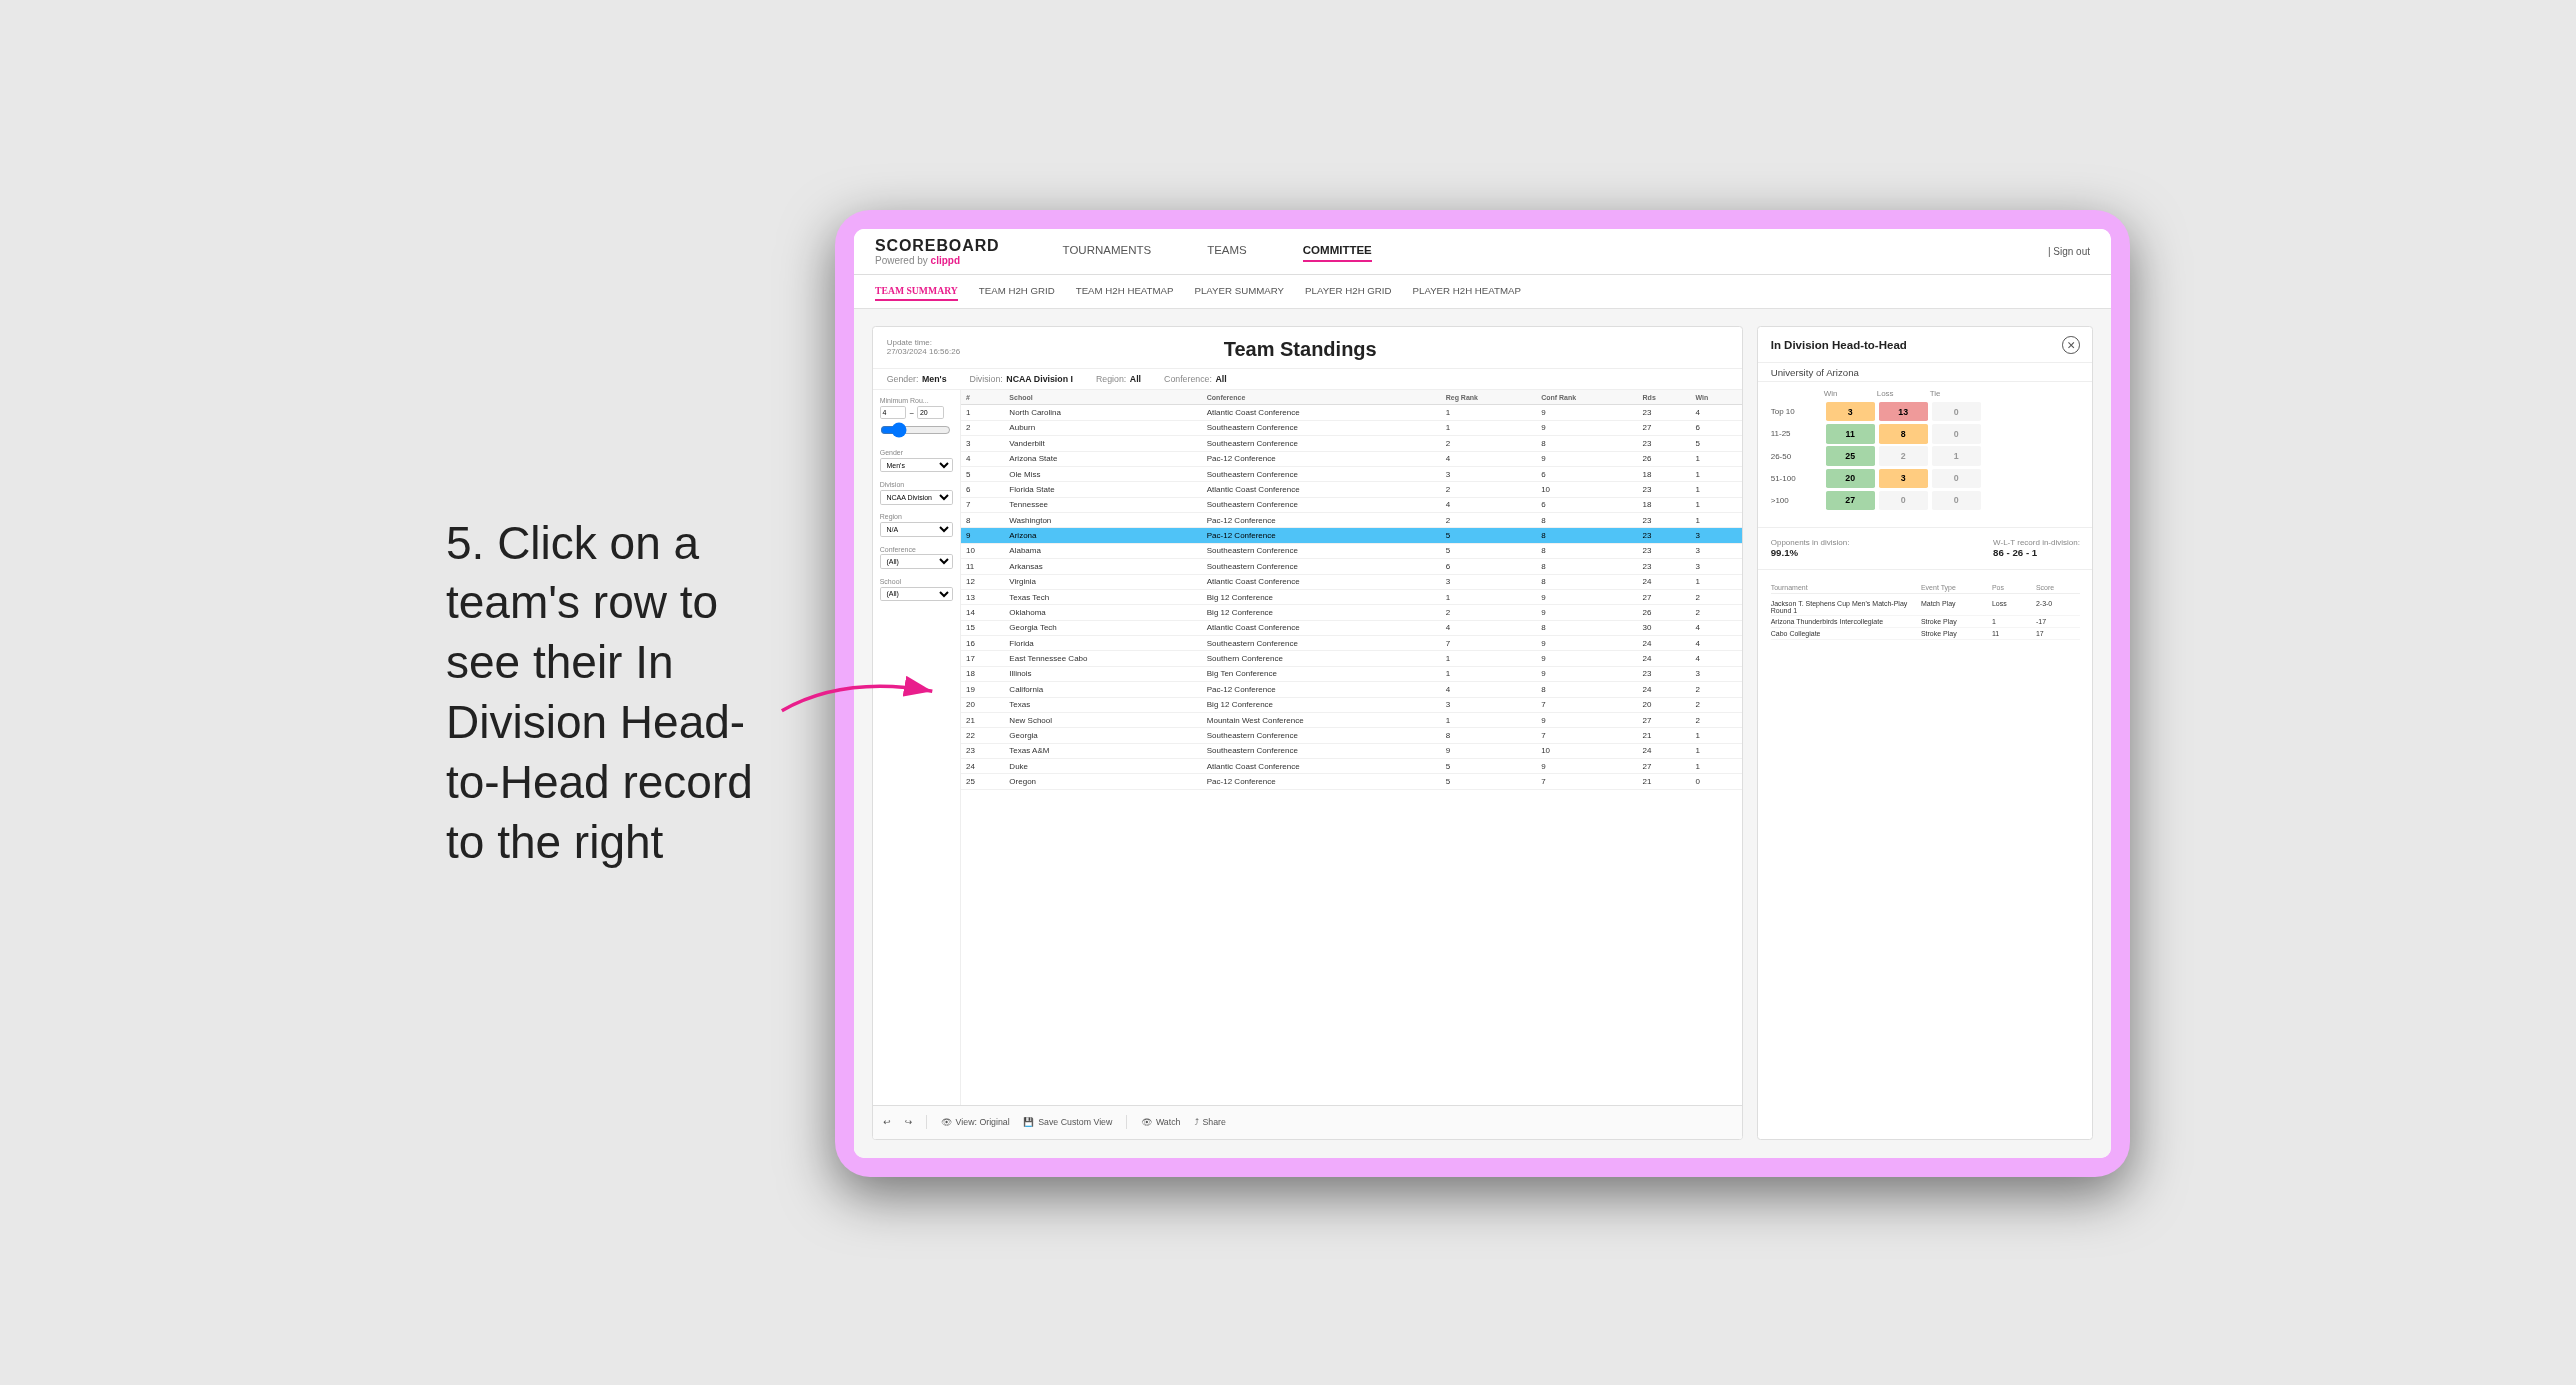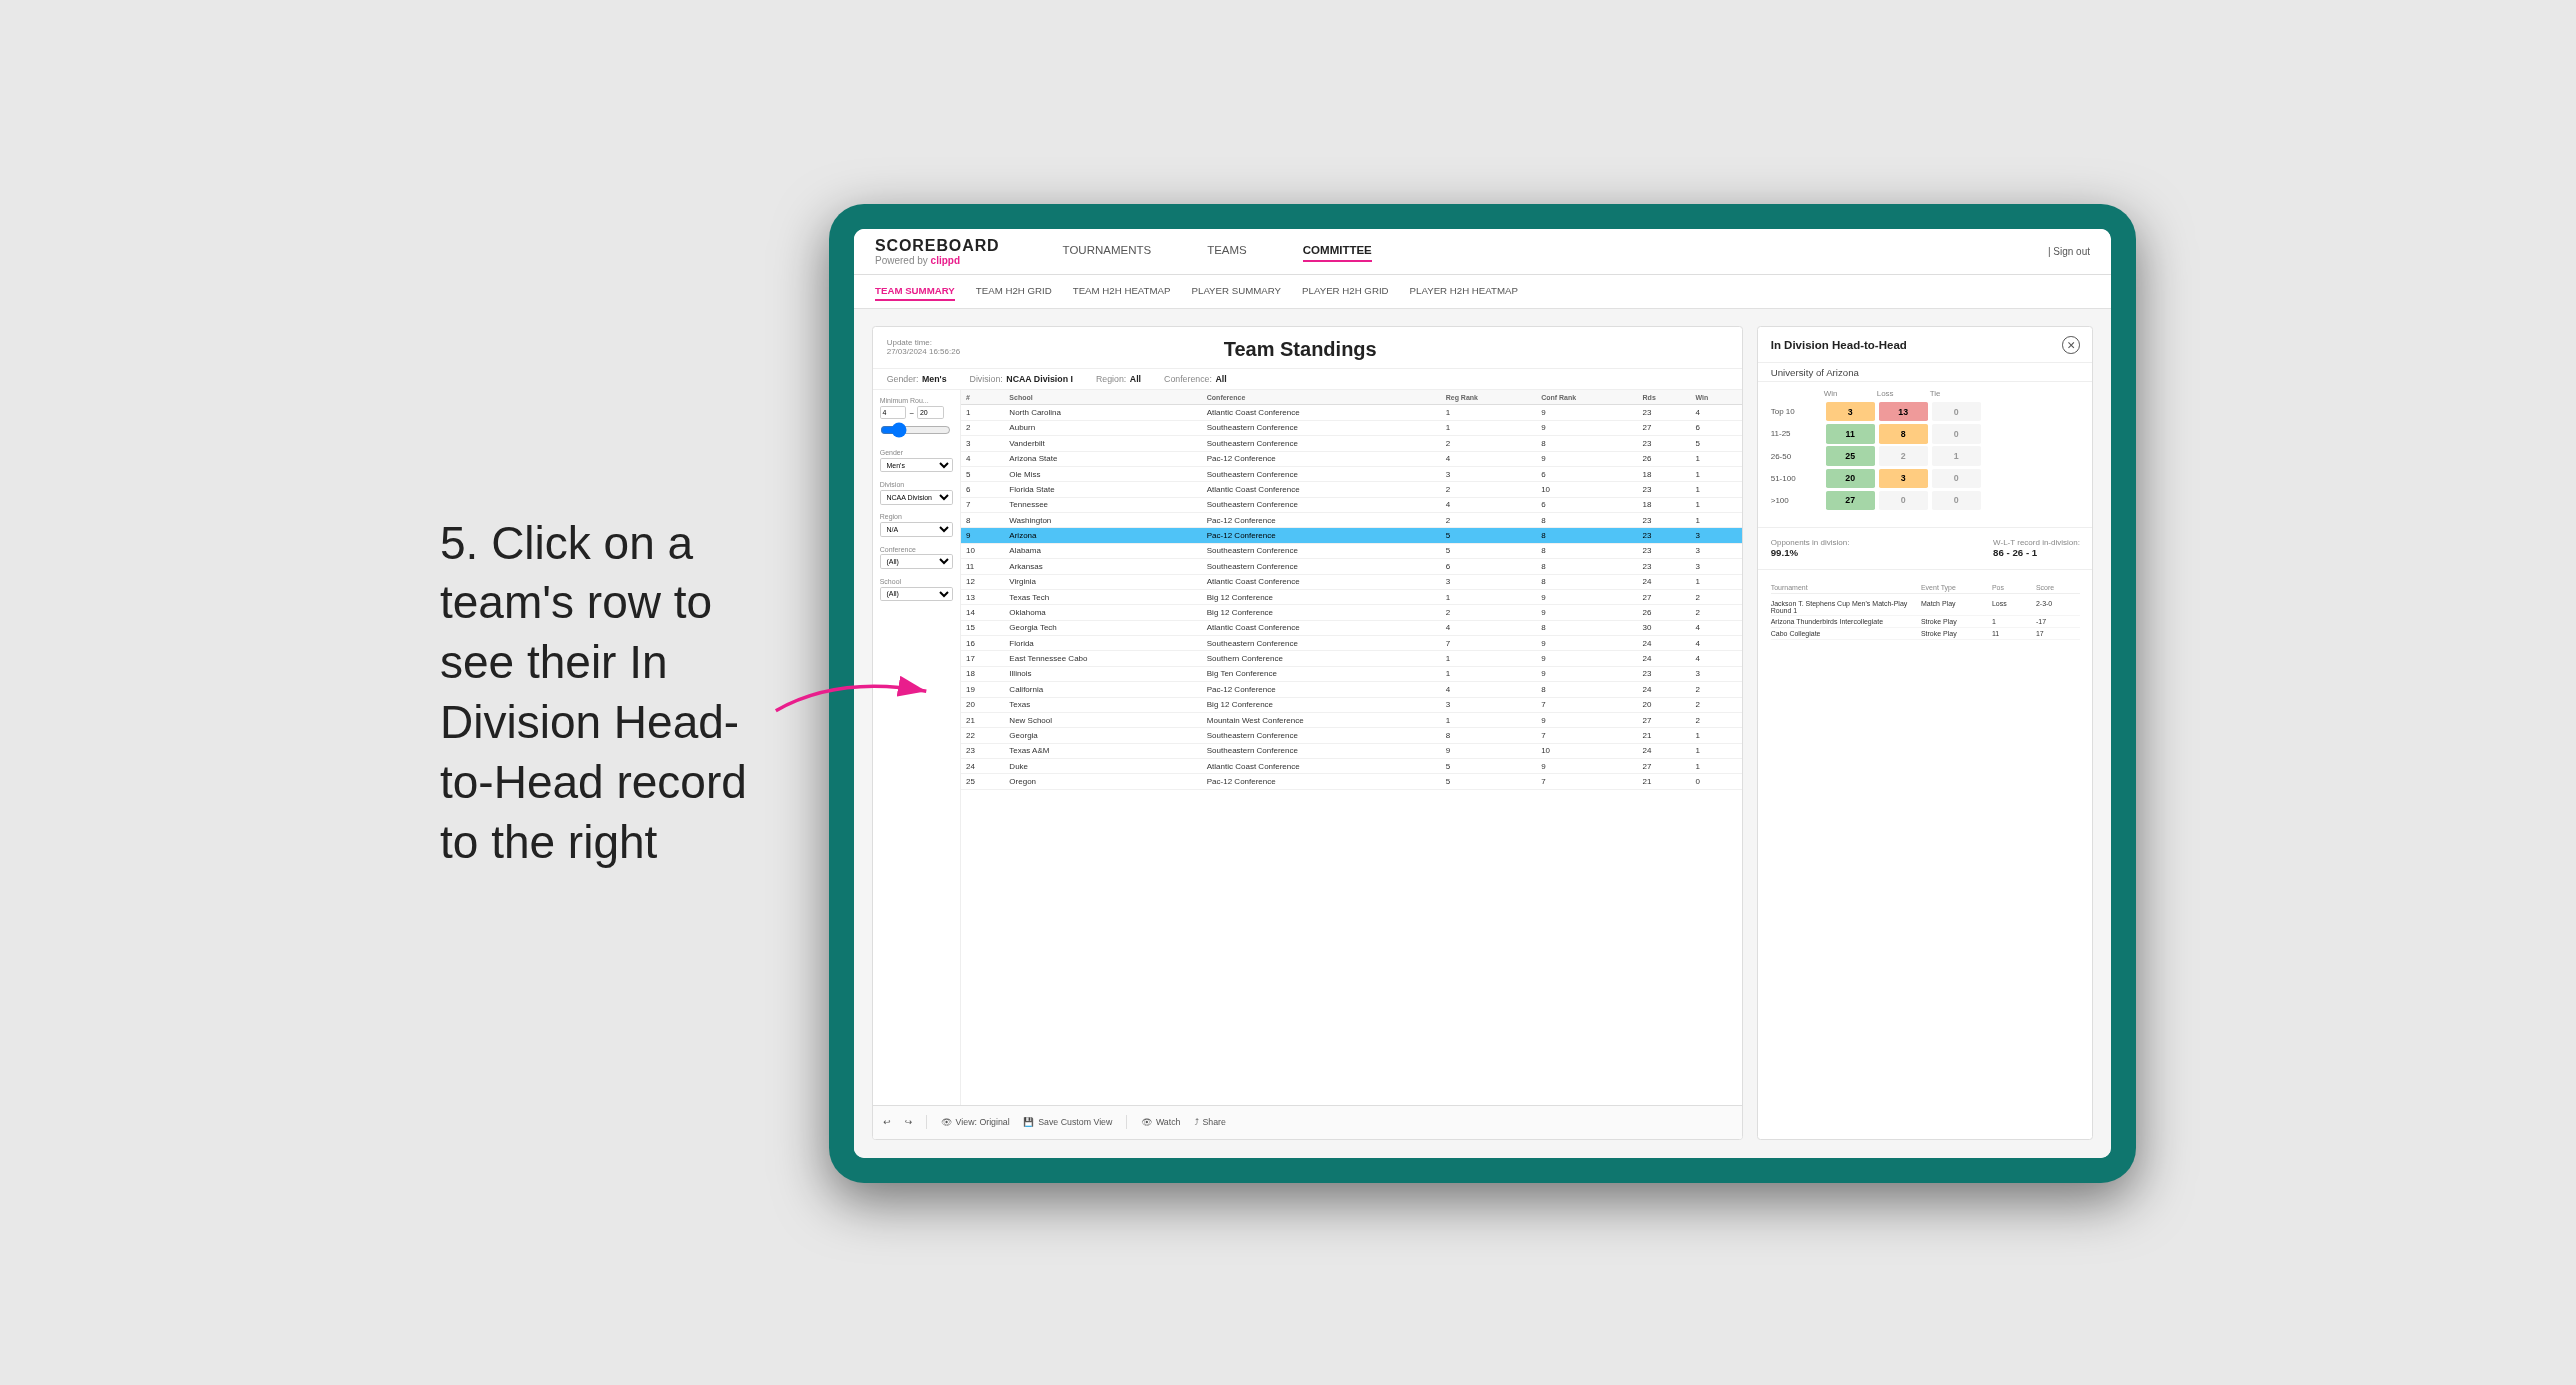--- a/index.html
+++ b/index.html
@@ -25,23 +25,23 @@
       font-size: 46px;
       font-weight: 400;
       line-height: 1.3;
       color: #222;
       max-width: 336px;
       margin-right: 53px;
       flex-shrink: 0;
     }
     
     .tablet-shell {
-      background: #0f766e;
+      background: #f0abfc;
       border-radius: 35px;
-      padding: 25px;
+      padding: 19px;
       box-shadow: 0 17.7px 53px rgba(0,0,0,0.5);
       position: relative;
     }
     .tablet-screen {
       background: #fff;
       border-radius: 10.6px;
       overflow: hidden;
       width: 1257px;
       height: 929px;
       display: flex;
@@ -118,20 +118,21 @@
       color: #555;
       cursor: pointer;
       padding: 3.5px 0;
       border-bottom: 2.7px solid transparent;
       white-space: nowrap;
     }
     .sub-nav-item.active {
       color: #e91e8c;
       border-bottom: 2.7px solid #e91e8c;
       font-weight: bold;
+      font-family: Liberation Serif, serif;
     }
     
     .content-area {
       flex: 1;
       background: #f5f5f5;
       padding: 17.7px;
       display: flex;
       gap: 14px;
       overflow: hidden;
     }

